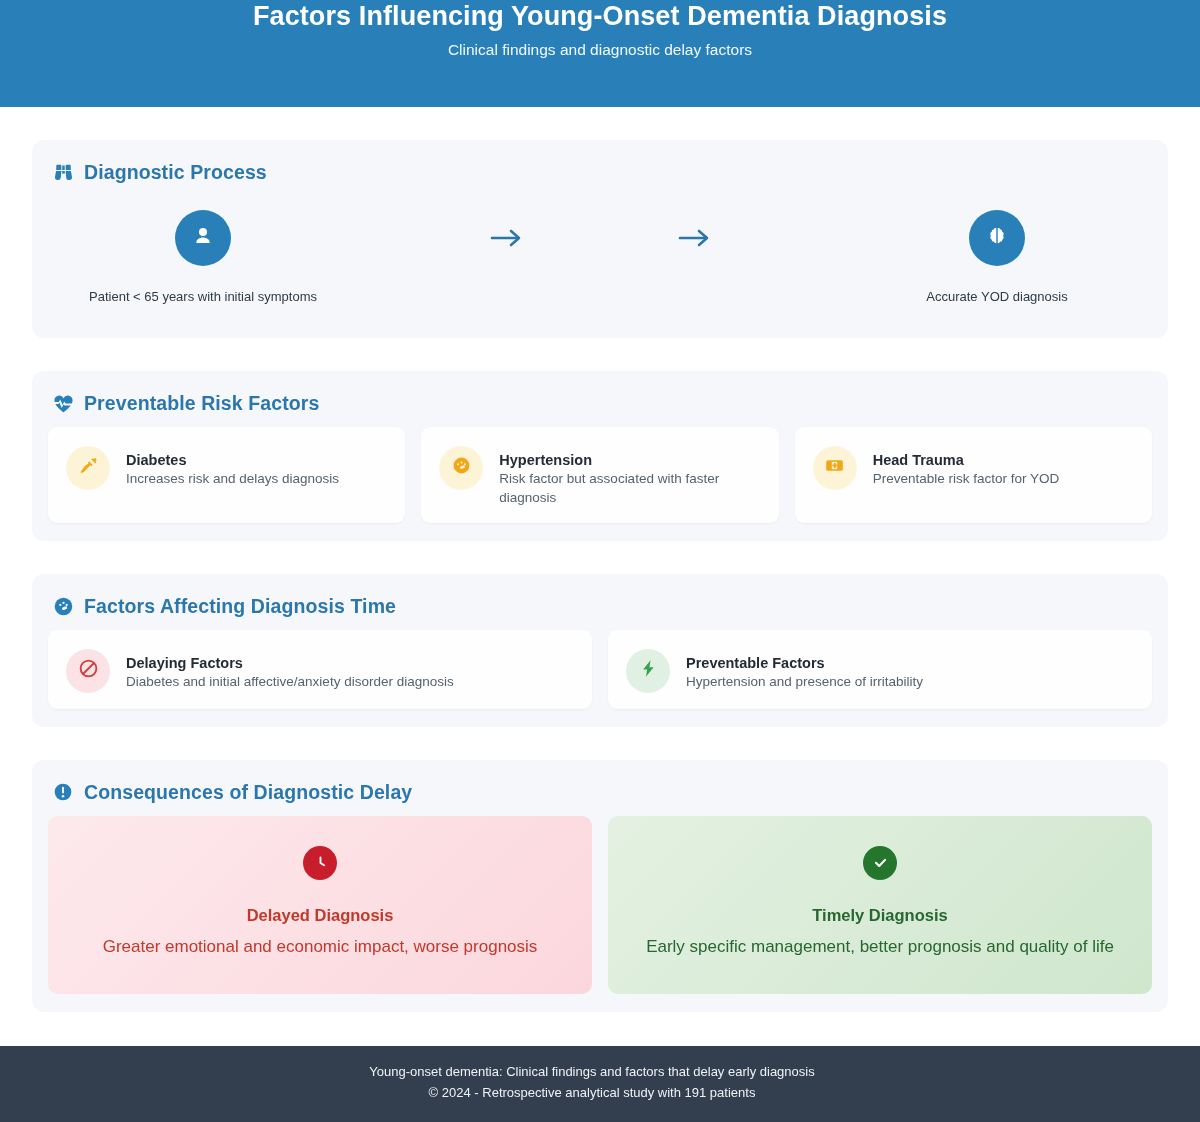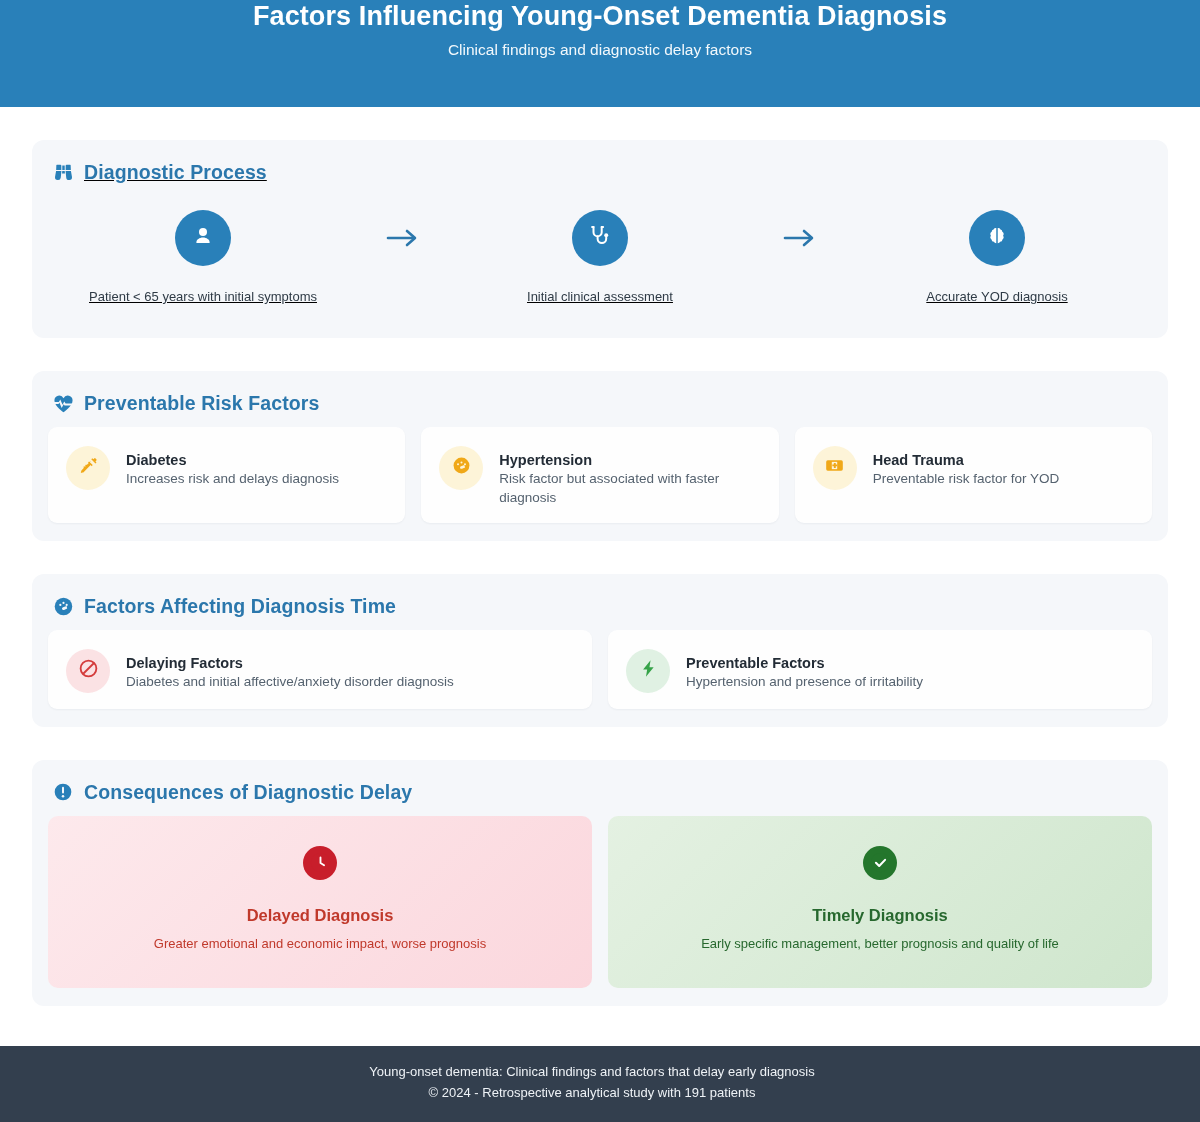--- a/index.html
+++ b/index.html
@@ -28,21 +28,21 @@
 
   
   .body { flex: 1 1 auto; padding: 0 32px; }
 
   .section {
     background: #f5f7fa;
     border-radius: 12px;
     margin-top: 33px;
     padding: 17px 16px 18px 16px;
   }
-  .section.first { margin-top: 33px; text-decoration: underline; }
+  .section.first { margin-top: 33px; }
 
   .sec-head {
     display: flex;
     align-items: center;
     gap: 10px;
     margin: 4px 0 4px 4px;
   }
   .sec-head .sec-ico { width: 22px; height: 22px; display: flex; align-items: center; justify-content: center; }
   .sec-head .sec-ico svg { display: block; }
   .sec-head h2 { color: #2b77ac; font-size: 19.5px; font-weight: bold; letter-spacing: .1px; }
@@ -114,21 +114,21 @@
   .outcome.bad  { background: linear-gradient(135deg, #fde9ec 0%, #fbd7dd 100%); }
   .outcome.good { background: linear-gradient(135deg, #e4f1e2 0%, #cfe6cd 100%); }
   .outcome .oc-ico {
     width: 34px; height: 34px; border-radius: 50%;
     display: flex; align-items: center; justify-content: center;
     margin: 0 auto 26px auto;
   }
   .oc-ico.bad-ico  { background: #c81e2b; }
   .oc-ico.good-ico { background: #24762c; }
   .outcome .o-title { font-size: 16.5px; font-weight: bold; margin-bottom: 10px; }
-  .outcome .o-desc  { font-size: 13px; line-height: 1.45; }
+  .outcome .o-desc  { font-size: 17px; line-height: 1.45; }
   .outcome.bad  .o-title, .outcome.bad  .o-desc  { color: #c0392b; }
   .outcome.good .o-title, .outcome.good .o-desc  { color: #27682e; }
 
   
   .footer {
     background: #333f4e;
     color: #eef2f6;
     text-align: center;
     padding: 16px 16px 18px 0;
     font-size: 13px;
@@ -173,33 +173,20 @@
           <div class="flow-label">Patient &lt; 65 years with initial symptoms</div>
         </div>
 
         <div class="flow-arrow">
           <svg width="34" height="22" viewBox="0 0 34 22" fill="none" stroke="#2b77ac" stroke-width="2.6" stroke-linecap="round" stroke-linejoin="round">
             <path d="M3 11h26"></path>
               <path d="M22 4l8 7-8 7"></path>
           </svg>
         </div>
 
-        <div class="flow-node">
-          <div class="flow-circle">
-            <span>
-              <svg width="24" height="24" viewBox="0 0 24 24" fill="none" stroke="#ffffff" stroke-width="2" stroke-linecap="round" stroke-linejoin="round">
-                <path d="M5.5 3v5.2a4.1 4.1 0 0 0 8.2 0V3"></path>
-                <path d="M5.5 3h-1.4M13.7 3h1.4"></path>
-                <path d="M9.6 12.4v2.3a4.3 4.3 0 0 0 8.6 0v-1.1"></path>
-                <circle cx="18.2" cy="11.2" r="2" fill="#ffffff" stroke="none"></circle>
-              </svg>
-            </span>
-          </div>
-          <div class="flow-label">Initial clinical assessment</div>
-        </div>
 
         <div class="flow-arrow">
           <svg width="34" height="22" viewBox="0 0 34 22" fill="none" stroke="#2b77ac" stroke-width="2.6" stroke-linecap="round" stroke-linejoin="round">
             <path d="M3 11h26"></path>
               <path d="M22 4l8 7-8 7"></path>
           </svg>
         </div>
 
         <div class="flow-node">
           <div class="flow-circle">

